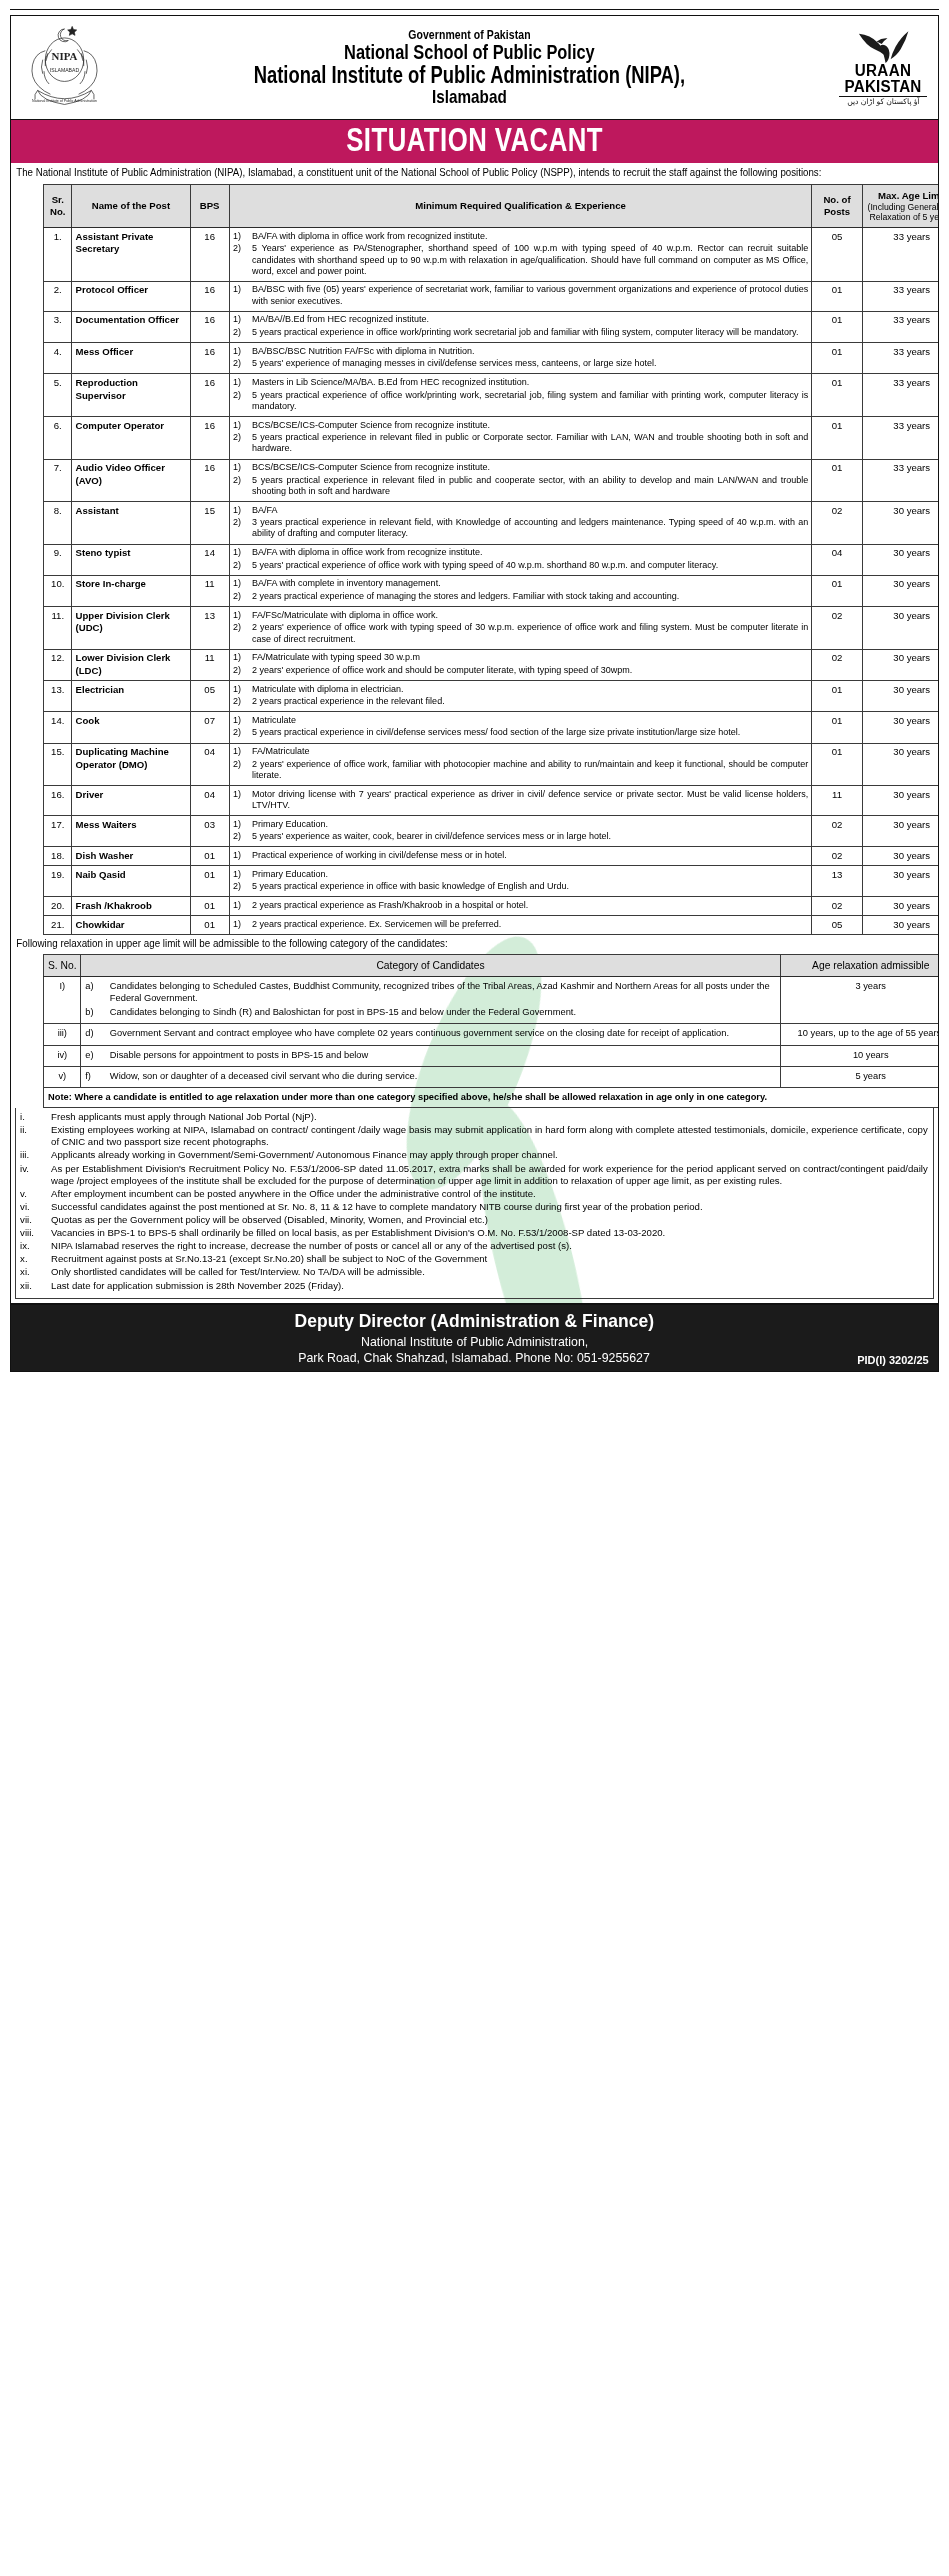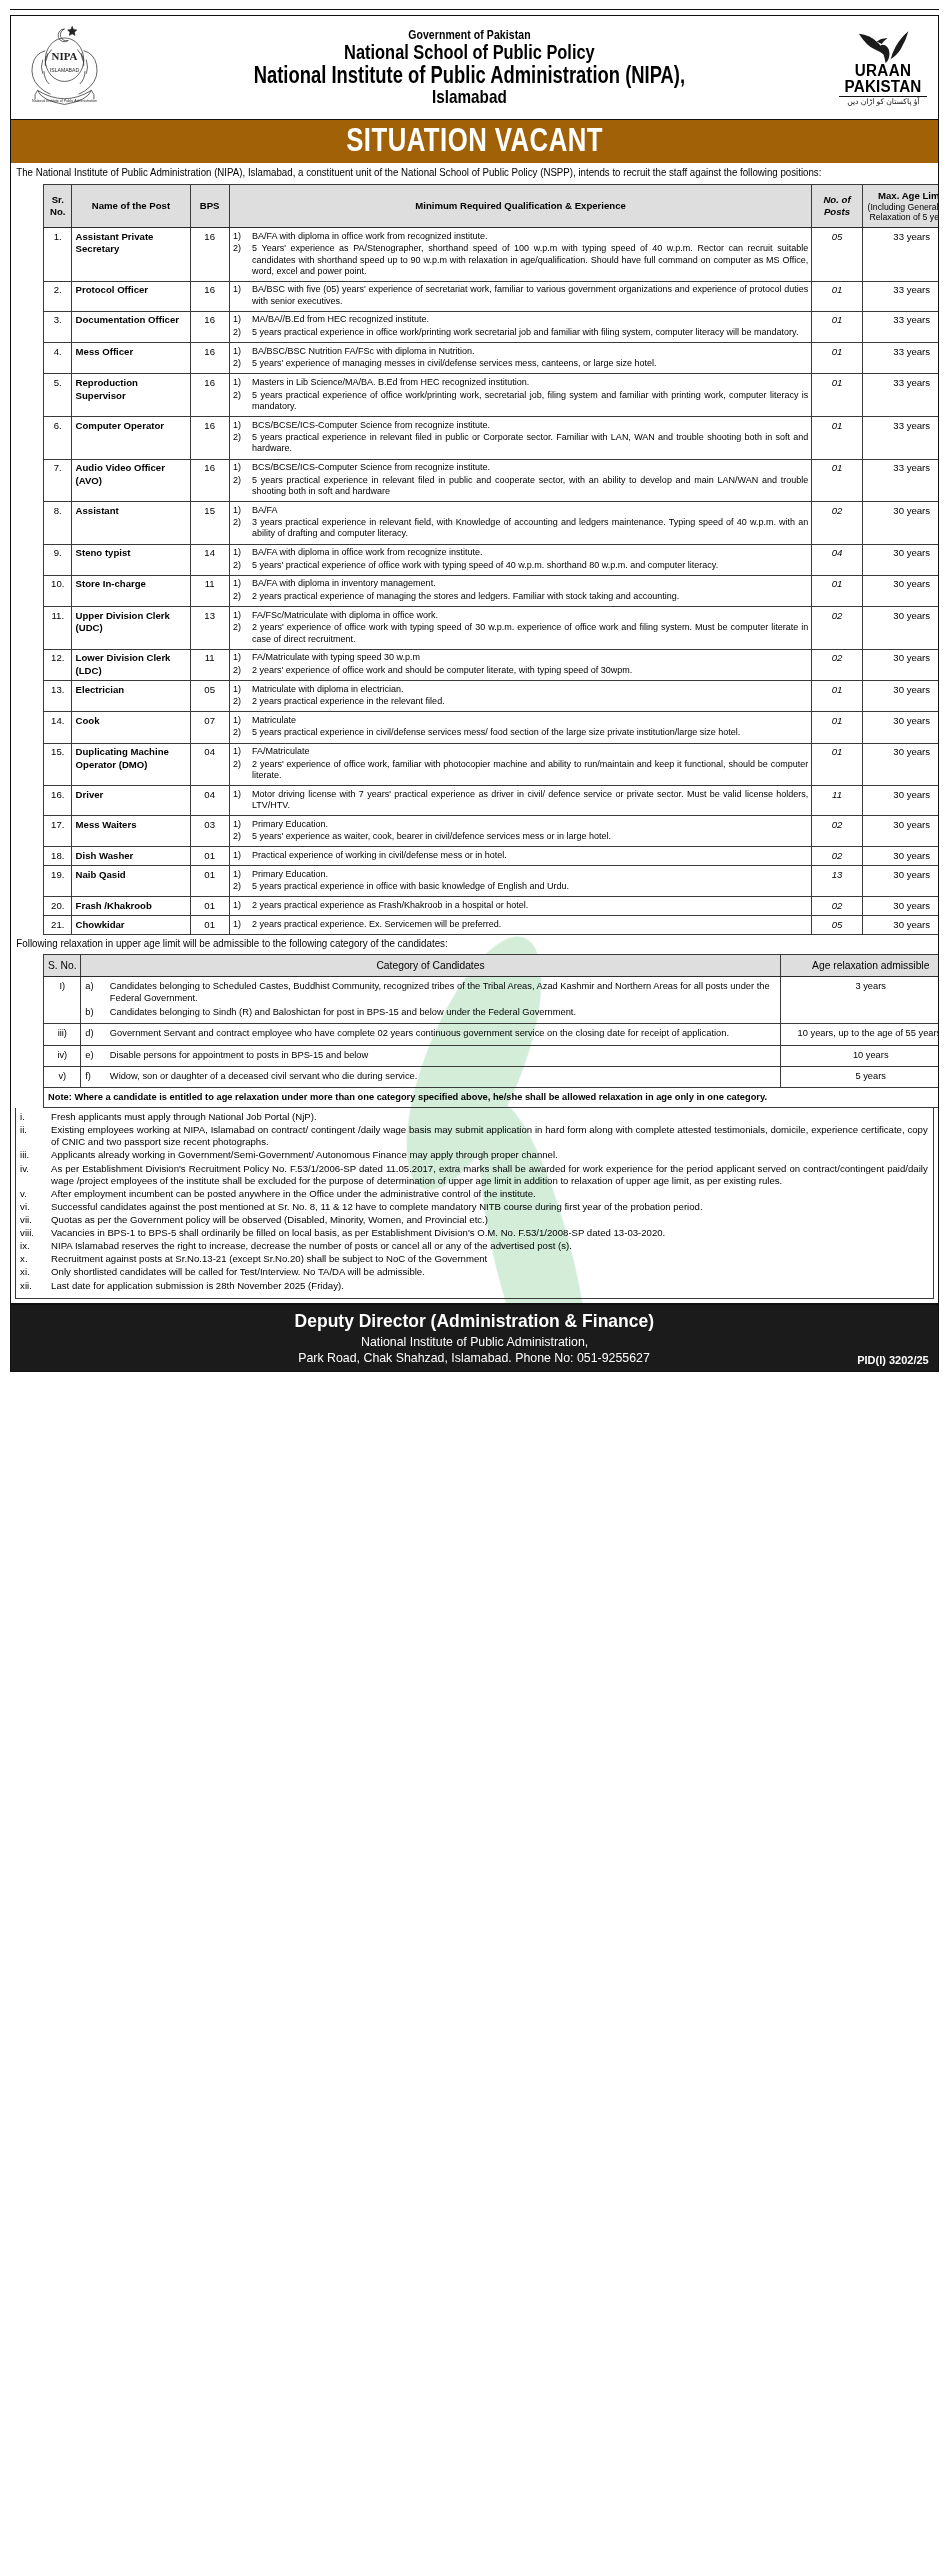--- a/index.html
+++ b/index.html
@@ -59,21 +59,21 @@
     width:96px;flex:0 0 96px;text-align:center;line-height:1;
   }
   .uraan .bird{height:33px;display:flex;align-items:flex-end;justify-content:center;}
   .uraan .u1{font-size:16px;font-weight:bold;letter-spacing:0.3px;transform:scaleX(.95);}
   .uraan .u2{font-size:16px;font-weight:bold;letter-spacing:0.2px;transform:scaleX(.95);}
   .uraan .rule{border-bottom:1.3px solid #111;margin:1.3px 3.9px 1.3px 3.9px;}
   .uraan .urdu{font-size:7.7px;direction:rtl;opacity:.92;}
 
   
   .banner{
-    background:#a16207;color:#fff;text-align:center;
+    background:#be185d;color:#fff;text-align:center;
     border-left:1.9px solid #111;border-right:1.9px solid #111;
     padding:1.9px 0 3.9px 0;
   }
   .banner span{
     font-size:33px;font-weight:bold;letter-spacing:0.6px;
     transform:scaleX(.78);display:inline-block;transform-origin:center;
   }
 
   
   .frame{
@@ -104,21 +104,21 @@
     font-weight:bold;
     font-size:9.6px;
     padding:5.1px 2.6px;
     border-bottom:1.3px solid #2b2b2b;
   }
   .jobs thead th .sub{font-weight:normal;font-size:8.7px;display:block;line-height:1.15;}
   .c-sr{width:22px;text-align:center;}
   .c-post{width:112px;}
   .c-bps{width:33px;text-align:center;}
   .c-qual{width:auto;}
-  .c-posts{width:44px;text-align:center;font-style:italic;}
+  .c-posts{width:44px;text-align:center;}
   .c-age{width:93px;text-align:center;}
   .jobs tbody tr td{border-top:1.3px solid #2b2b2b;}
   .post-name{font-weight:bold;font-size:9.6px;line-height:1.3;}
   .sr-num{font-size:9.6px;}
   .num{font-size:9.6px;}
   .qual-list{margin:0;padding:0;list-style:none;}
   .qual-list li{display:flex;gap:5.1px;margin-bottom:1.3px;}
   .qual-list li .n{flex:0 0 14px;text-align:left;}
   .qual-list li .t{flex:1 1 auto;text-align:justify;}
 
@@ -448,21 +448,21 @@
             <tr>
               <td class="c-sr"><span class="sr-num">10.</span></td>
               <td class="c-post">
                 <div class="post-name">Store In-charge</div>
               </td>
               <td class="c-bps"><span class="num">11</span></td>
               <td class="c-qual">
                 <ul class="qual-list">
                   <li>
                     <span class="n">1)</span>
-                    <span class="t">BA/FA with diploma in inventory management.</span>
+                    <span class="t">BA/FA with complete in inventory management.</span>
                   </li>
                   <li>
                     <span class="n">2)</span>
                     <span class="t">2 years practical experience of managing the stores and ledgers. Familiar with stock taking and accounting.</span>
                   </li>
                 </ul>
               </td>
               <td class="c-posts"><span class="num">01</span></td>
               <td class="c-age"><span class="num">30 years</span></td>
             </tr>

